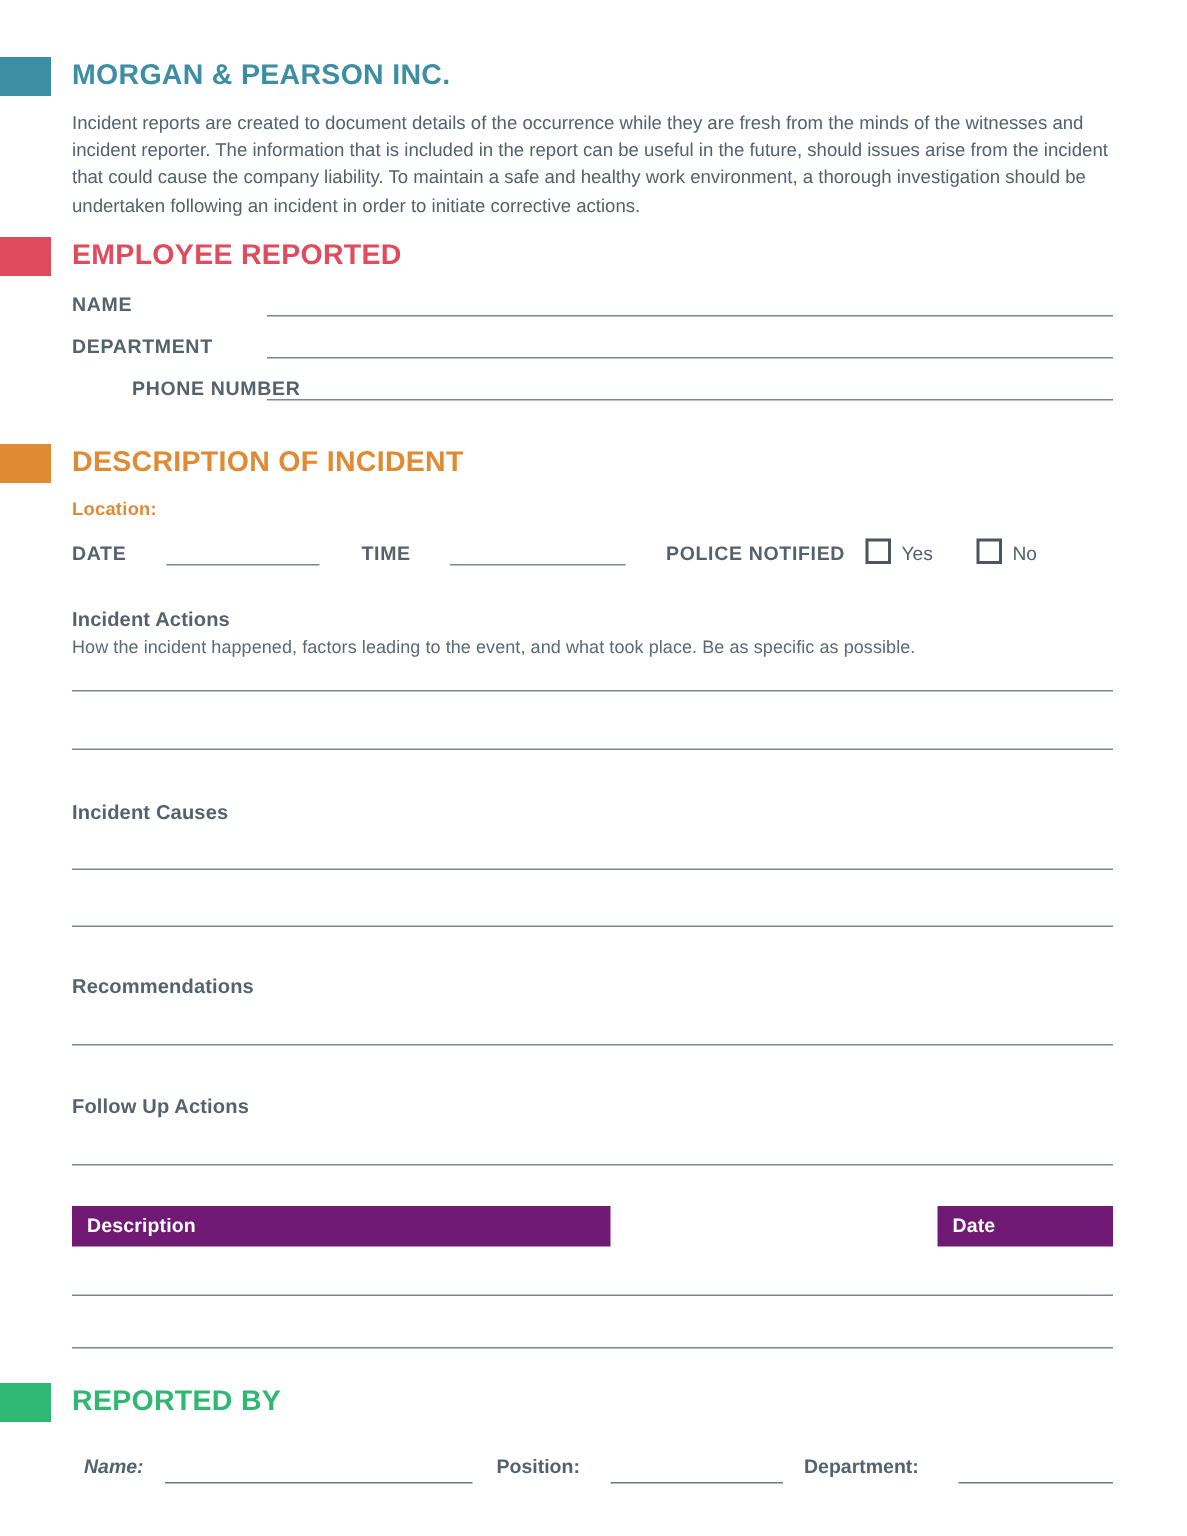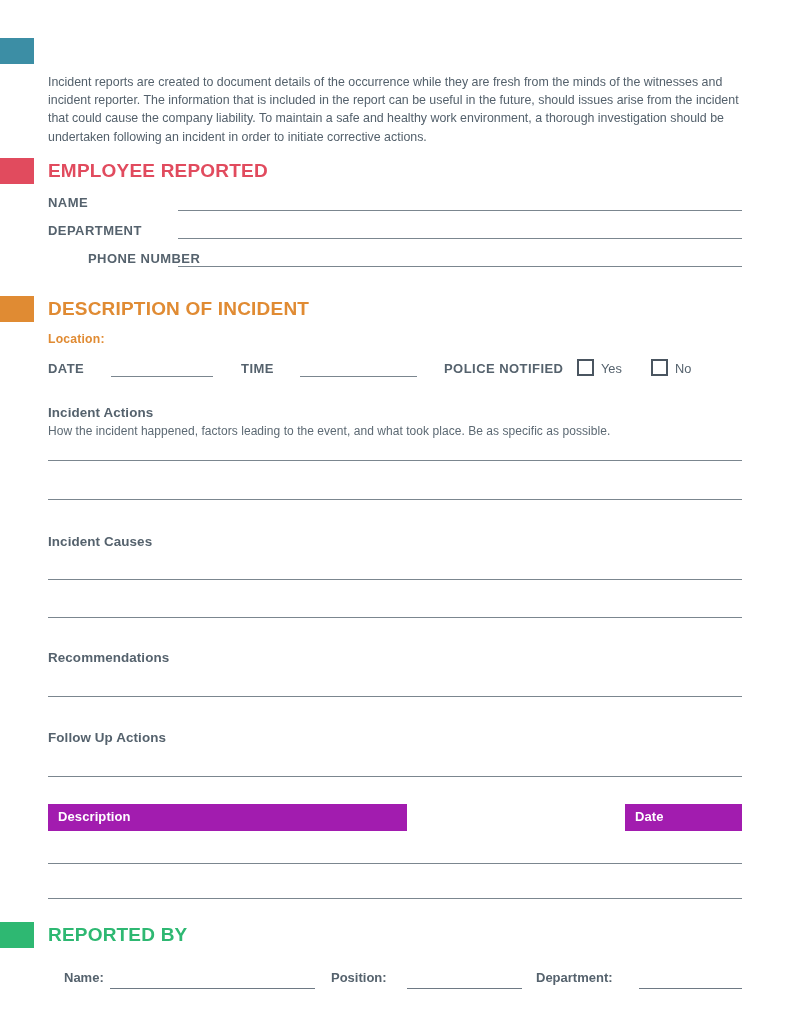--- a/index.html
+++ b/index.html
@@ -123,21 +123,21 @@
     color: #5c6973;
     letter-spacing: 0.05px;
     white-space: nowrap;
   }
 
   
   .tbl-cell {
     position: absolute;
     top: 804px;
     height: 27px;
-    background: #a21caf;
+    background: #701a75;
   }
   .tbl-cell span {
     position: absolute;
     left: 10px;
     top: 5px;
     font-size: 13px;
     font-weight: bold;
     color: #ffffff;
     letter-spacing: 0.1px;
     white-space: nowrap;
@@ -158,20 +158,21 @@
     height: 0;
     border-top: 1px solid #6e7984;
   }
 </style>
 </head>
 <body>
 
 <div class="page">
 
   <div class="accent accent-teal" style="top:38px;"></div>
+  <div class="section-title title-teal" style="top:40px;">MORGAN &amp; PEARSON INC.</div>
 
   <div class="intro">Incident reports are created to document details of the occurrence while they are fresh from the minds of the witnesses and incident reporter. The information that is included in the report can be useful in the future, should issues arise from the incident that could cause the company liability. To maintain a safe and healthy work environment, a thorough investigation should be undertaken following an incident in order to initiate corrective actions.</div>
 
   <div class="accent accent-red" style="top:158px;"></div>
   <div class="section-title title-red" style="top:160px;">EMPLOYEE REPORTED</div>
 
   <div class="field-label" style="left:48px; top:195px;">NAME</div>
   <div class="rule" style="left:178px; top:210px; width:564px;"></div>
 
   <div class="field-label" style="left:48px; top:223px;">DEPARTMENT</div>
@@ -220,21 +221,21 @@
   <div class="tbl-cell" style="left:625px; width:117px;">
     <span>Date</span>
   </div>
 
   <div class="rule" style="left:48px; top:863px; width:694px;"></div>
   <div class="rule" style="left:48px; top:898px; width:694px;"></div>
 
   <div class="accent accent-green" style="top:922px;"></div>
   <div class="section-title title-green" style="top:924px;">REPORTED BY</div>
 
-  <div class="foot-label" style="left:64px;">Name:</div>
+  <div class="foot-label" style="left:56px;font-style:italic;">Name:</div>
   <div class="foot-rule" style="left:110px; width:205px;"></div>
 
   <div class="foot-label" style="left:331px;">Position:</div>
   <div class="foot-rule" style="left:407px; width:115px;"></div>
 
   <div class="foot-label" style="left:536px;">Department:</div>
   <div class="foot-rule" style="left:639px; width:103px;"></div>
 
 </div>
 

